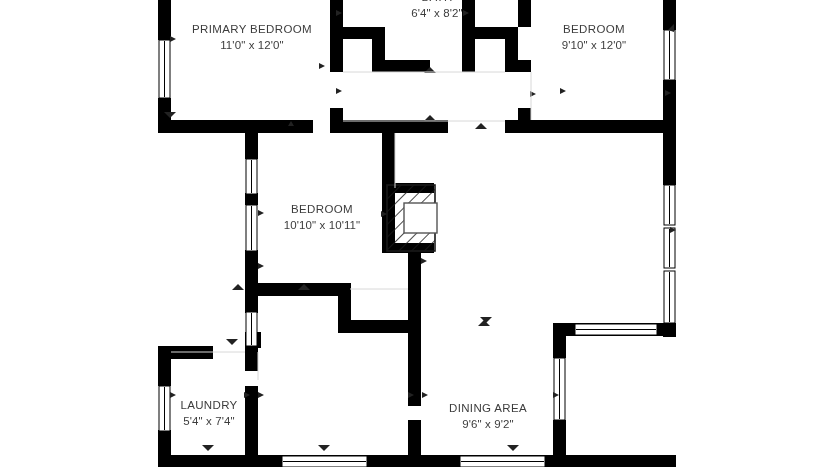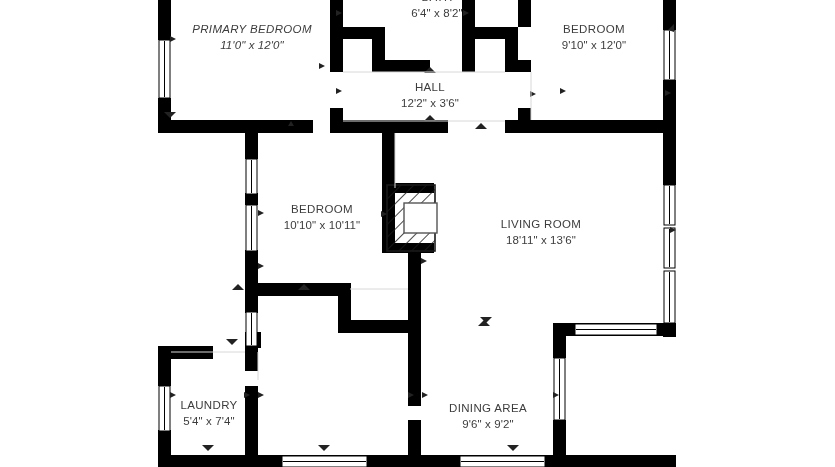--- a/index.html
+++ b/index.html
@@ -262,49 +262,41 @@
       <line x1="343" y1="72" x2="505" y2="72"></line>
       <line x1="343" y1="121" x2="505" y2="121"></line>
       <line x1="531" y1="72" x2="531" y2="120"></line>
       <line x1="395" y1="133" x2="395" y2="188"></line>
       <line x1="350" y1="289" x2="408" y2="289"></line>
       <line x1="258" y1="352" x2="258" y2="380"></line>
       <line x1="171" y1="352" x2="245" y2="352"></line>
     </g>
   </svg>
 
-  <div class="room-label" style="left:252px; top:24px;font-style:italic;">
+  <div class="room-label" style="left:252px; top:24px;">
     <span class="rname">PRIMARY BEDROOM</span>
     <span class="rdim">11'0" x 12'0"</span>
   </div>
 
   <div class="room-label" style="left:437px; top:-8px;">
     <span class="rname">BATH</span>
     <span class="rdim">6'4" x 8'2"</span>
   </div>
 
   <div class="room-label" style="left:594px; top:24px;">
     <span class="rname">BEDROOM</span>
     <span class="rdim">9'10" x 12'0"</span>
   </div>
 
-  <div class="room-label" style="left:430px; top:82px;">
-    <span class="rname">HALL</span>
-    <span class="rdim">12'2" x 3'6"</span>
-  </div>
 
   <div class="room-label" style="left:322px; top:204px;">
     <span class="rname">BEDROOM</span>
     <span class="rdim">10'10" x 10'11"</span>
   </div>
 
-  <div class="room-label" style="left:541px; top:219px;">
-    <span class="rname">LIVING ROOM</span>
-    <span class="rdim">18'11" x 13'6"</span>
-  </div>
 
 
   <div class="room-label" style="left:488px; top:403px;">
     <span class="rname">DINING AREA</span>
     <span class="rdim">9'6" x 9'2"</span>
   </div>
 
   <div class="room-label" style="left:209px; top:400px;">
     <span class="rname">LAUNDRY</span>
     <span class="rdim">5'4" x 7'4"</span>

